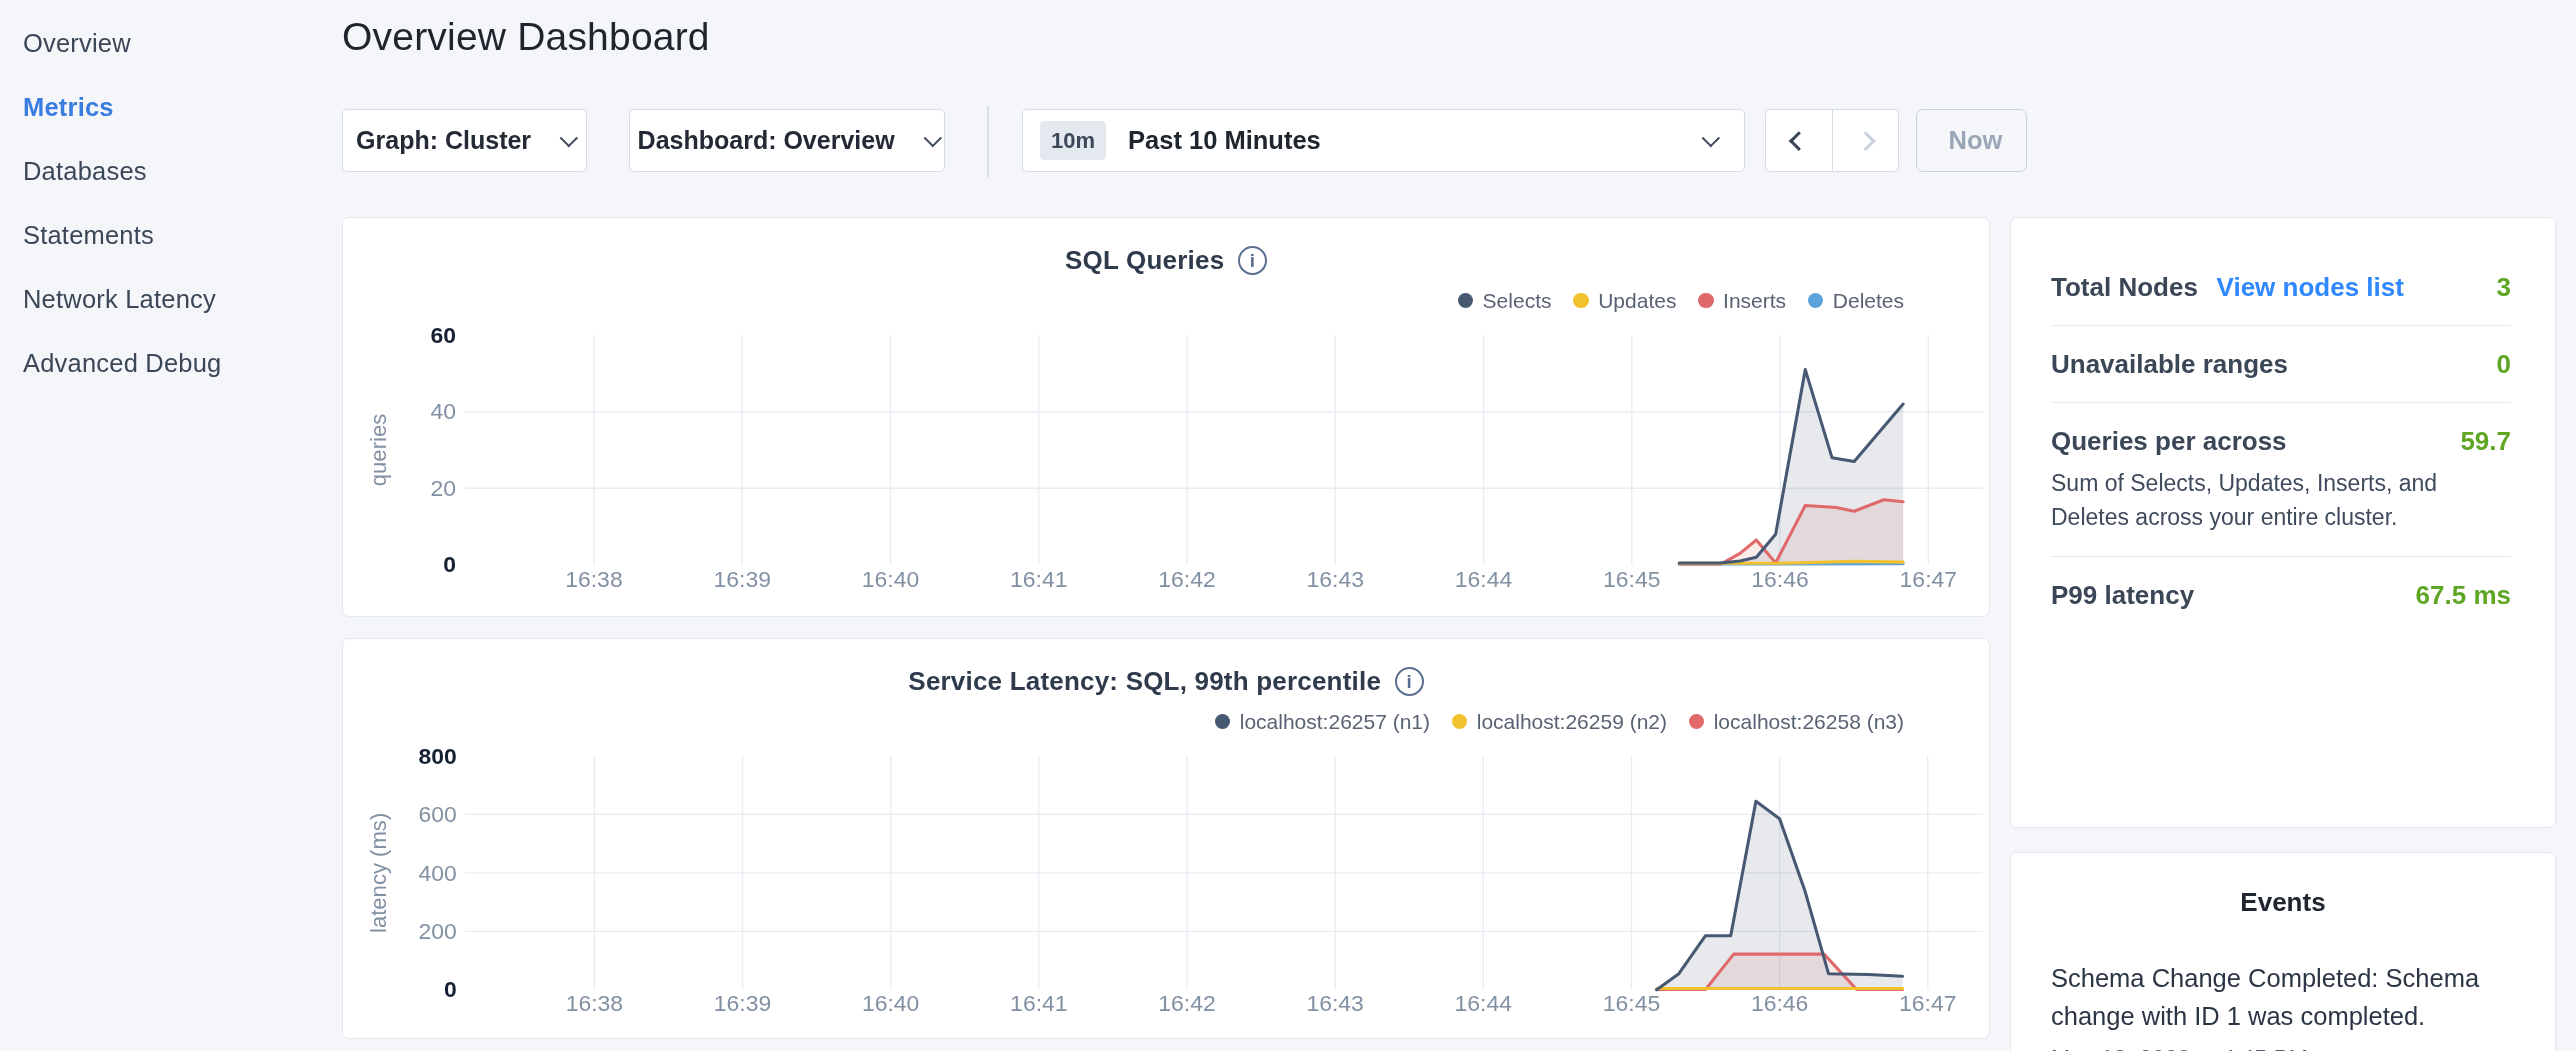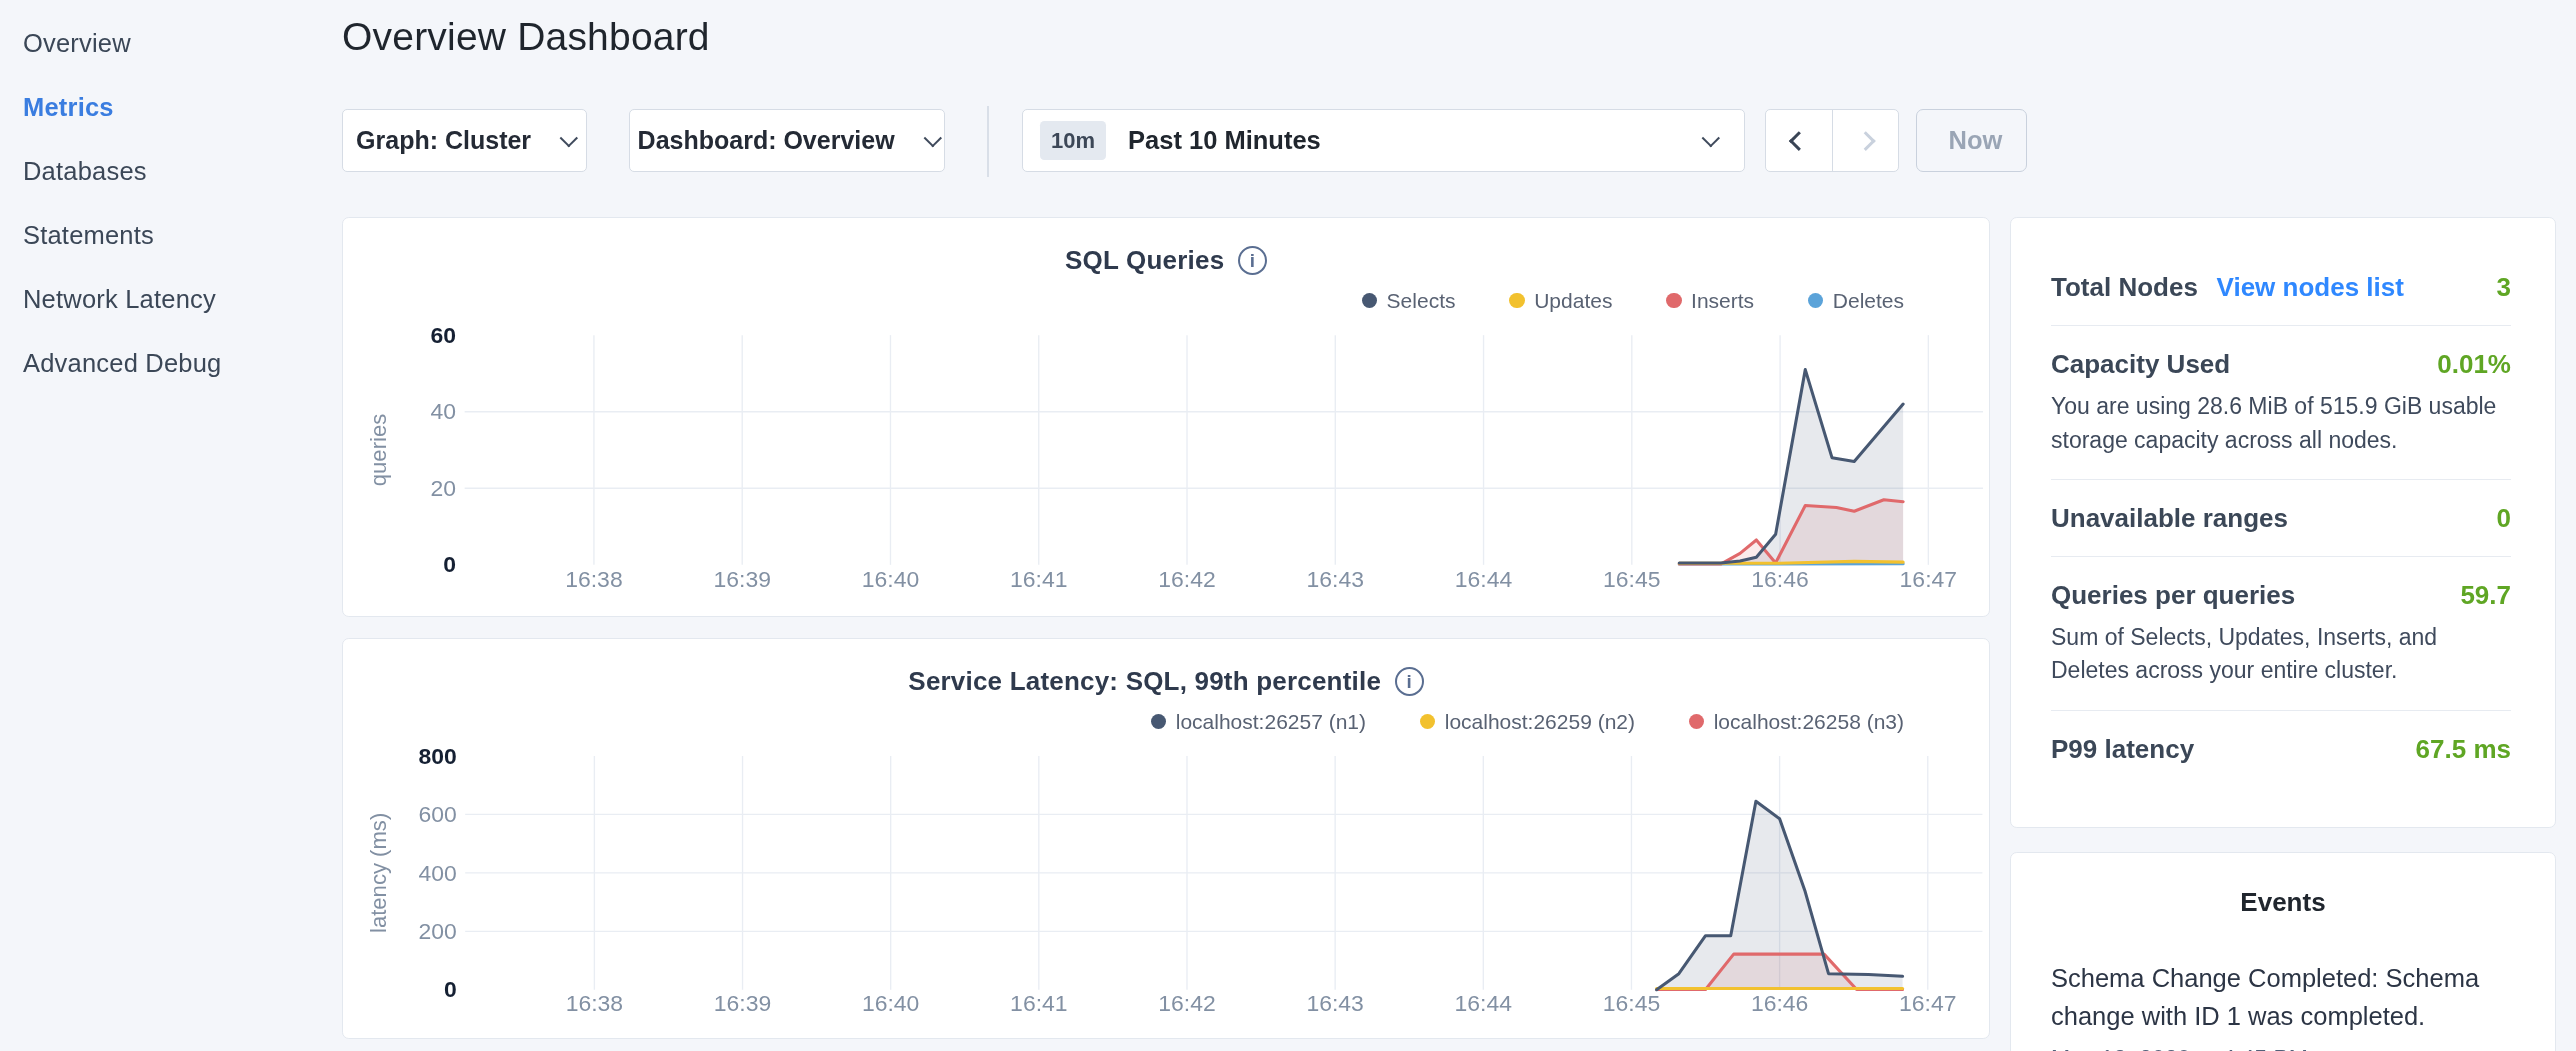--- a/index.html
+++ b/index.html
@@ -76,21 +76,21 @@
   #chart-card-0 { left:342px; top:217px; width:1648px; height:400px; }
   #chart-card-1 { left:342px; top:638px; width:1648px; height:401px; }
 
   .chart-title-row { margin-top:25.5px; height:34px; display:flex; justify-content:center; align-items:center; gap:13.6px; }
   .chart-title { font-size:26px; font-weight:700; color:#2f3a4d; letter-spacing:0.2px; }
   .info-icon {
     width:29px; height:29px; border:2.1px solid #5a6e91; border-radius:50%;
     color:#5a6e91; font-size:18.7px; font-weight:700; line-height:25.5px; text-align:center;
     display:inline-block; cursor:pointer;
   }
-  .legend-row { height:29px; margin:8.5px 85px 0 0; display:flex; justify-content:flex-end; gap:54px; align-items:center; }
+  .legend-row { height:29px; margin:8.5px 85px 0 0; display:flex; justify-content:flex-end; gap:22px; align-items:center; }
   .legend-item { display:flex; align-items:center; gap:9.4px; font-size:21px; color:#596273; }
   .legend-dot { width:15.3px; height:15.3px; border-radius:50%; flex:none; }
   .chart-svg { display:block; margin-top:3.4px; }
 
   
   #summary-card { left:2010px; top:217px; width:546px; height:611px; }
   #events-card  { left:2010px; top:852px; width:546px; height:340px; }
   .panel-title { text-align:center; font-size:26px; font-weight:700; color:#20262e; padding-top:34px; }
   .summary-body { padding:0 44px 0 40px; margin-top:31px; }
   .srow { padding:23px 0 22px 0; }
@@ -272,34 +272,27 @@
     <div class="summary-body">
       <div class="srow">
         <div class="srow-line">
           <span class="srow-label">Total Nodes</span>
           <span class="srow-link">View nodes list</span>
           <span class="srow-value">3</span>
         </div>
       </div>
       <div class="srow">
         <div class="srow-line">
-          <span class="srow-label">Capacity Used</span>
-          <span class="srow-value">0.01%</span>
-        </div>
-        <div class="srow-desc">You are using 28.6 MiB of 515.9 GiB usable storage capacity across all nodes.</div>
+          <span class="srow-label">Unavailable ranges</span>
+          <span class="srow-value">0</span>
+        </div>
       </div>
       <div class="srow">
         <div class="srow-line">
-          <span class="srow-label">Unavailable ranges</span>
-          <span class="srow-value">0</span>
-        </div>
-      </div>
-      <div class="srow">
-        <div class="srow-line">
-          <span class="srow-label">Queries per queries</span>
+          <span class="srow-label">Queries per across</span>
           <span class="srow-value">59.7</span>
         </div>
         <div class="srow-desc">Sum of Selects, Updates, Inserts, and Deletes across your entire cluster.</div>
       </div>
       <div class="srow">
         <div class="srow-line">
           <span class="srow-label">P99 latency</span>
           <span class="srow-value">67.5 ms</span>
         </div>
       </div>

